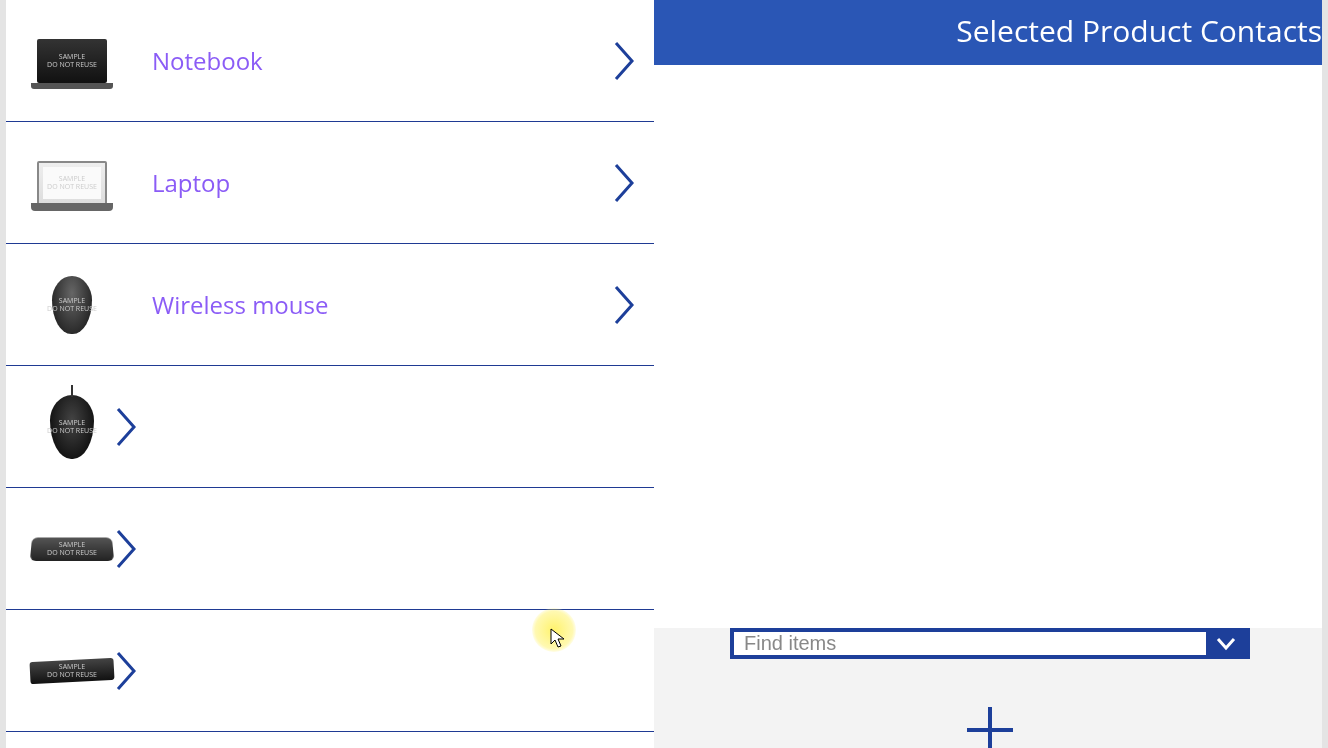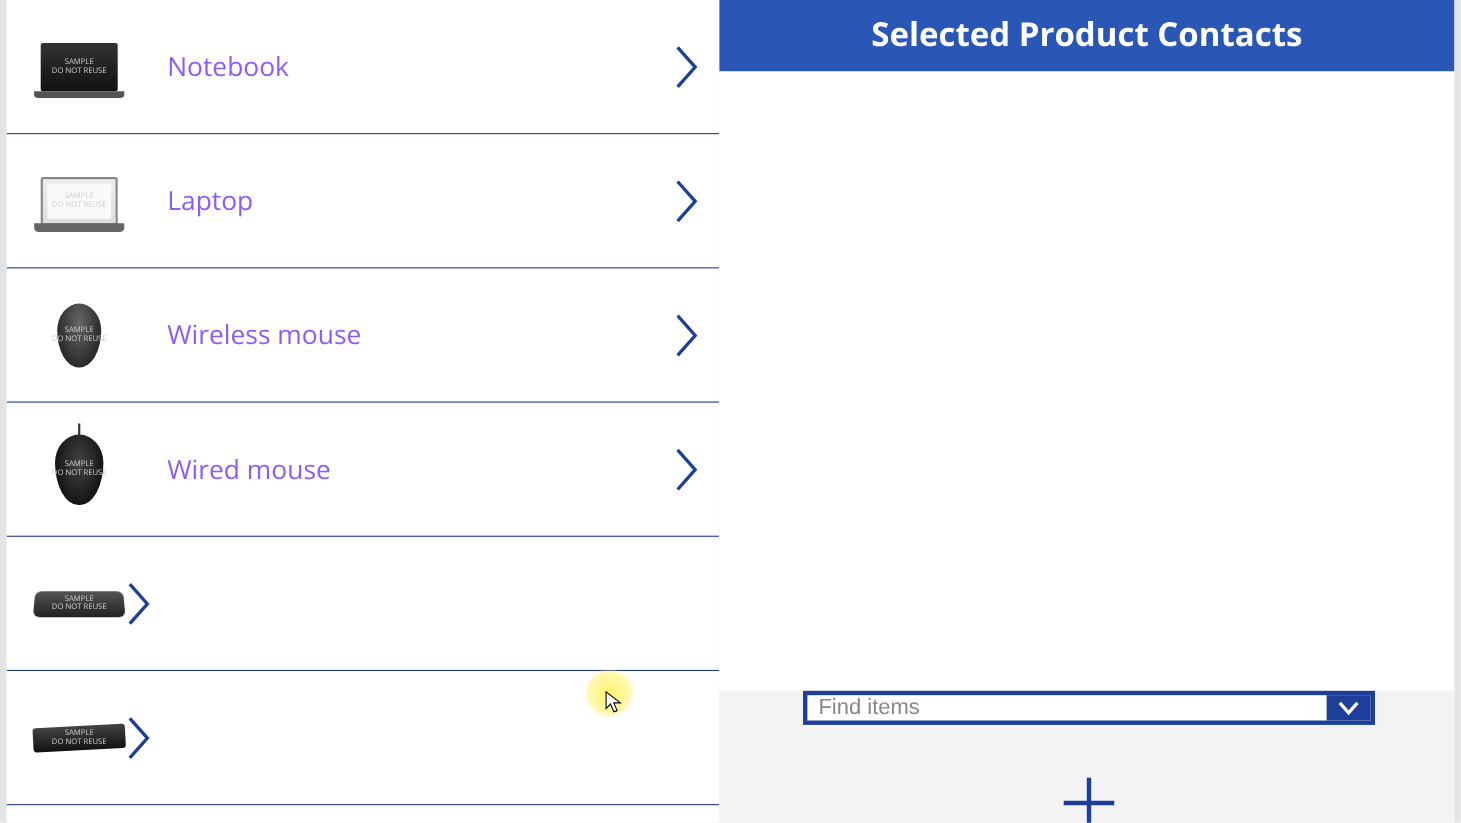--- a/index.html
+++ b/index.html
@@ -110,24 +110,24 @@
       height: 100%;
       background: #fff;
       border-right: 6px solid #e4e4e4;
       display: flex;
       flex-direction: column;
       position: relative;
     }
     .right-header {
       background: #2a56b5;
       color: #fff;
-      text-align: center;
+      text-align: right;
       font-size: 30px;
       padding: 10px 0 14px 0;
-      font-weight: 700;
+      font-weight: 400;
     }
     .right-body {
       flex: 1;
       background: #fff;
     }
     .right-footer {
       height: 120px;
       background: #f3f3f3;
       display: flex;
       align-items: center;
@@ -223,21 +223,20 @@
     <svg class="chevron" width="22" height="40" viewBox="0 0 22 40">
         <path d="M2 2 L18 20 L2 38" stroke="#1d3f9a" stroke-width="3" fill="none"></path>
       </svg>
   </div>
 
   <div class="product-row">
     <div class="thumb">
       <div class="wiredmouse-shape"></div>
       <span class="wm">SAMPLE<br>DO NOT REUSE</span>
     </div>
-    <div class="product-label">Wired mouse</div>
     <svg class="chevron" width="22" height="40" viewBox="0 0 22 40">
         <path d="M2 2 L18 20 L2 38" stroke="#1d3f9a" stroke-width="3" fill="none"></path>
       </svg>
   </div>
 
   <div class="product-row">
     <div class="thumb">
       <div class="wkb-shape"></div>
       <span class="wm">SAMPLE<br>DO NOT REUSE</span>
     </div>

